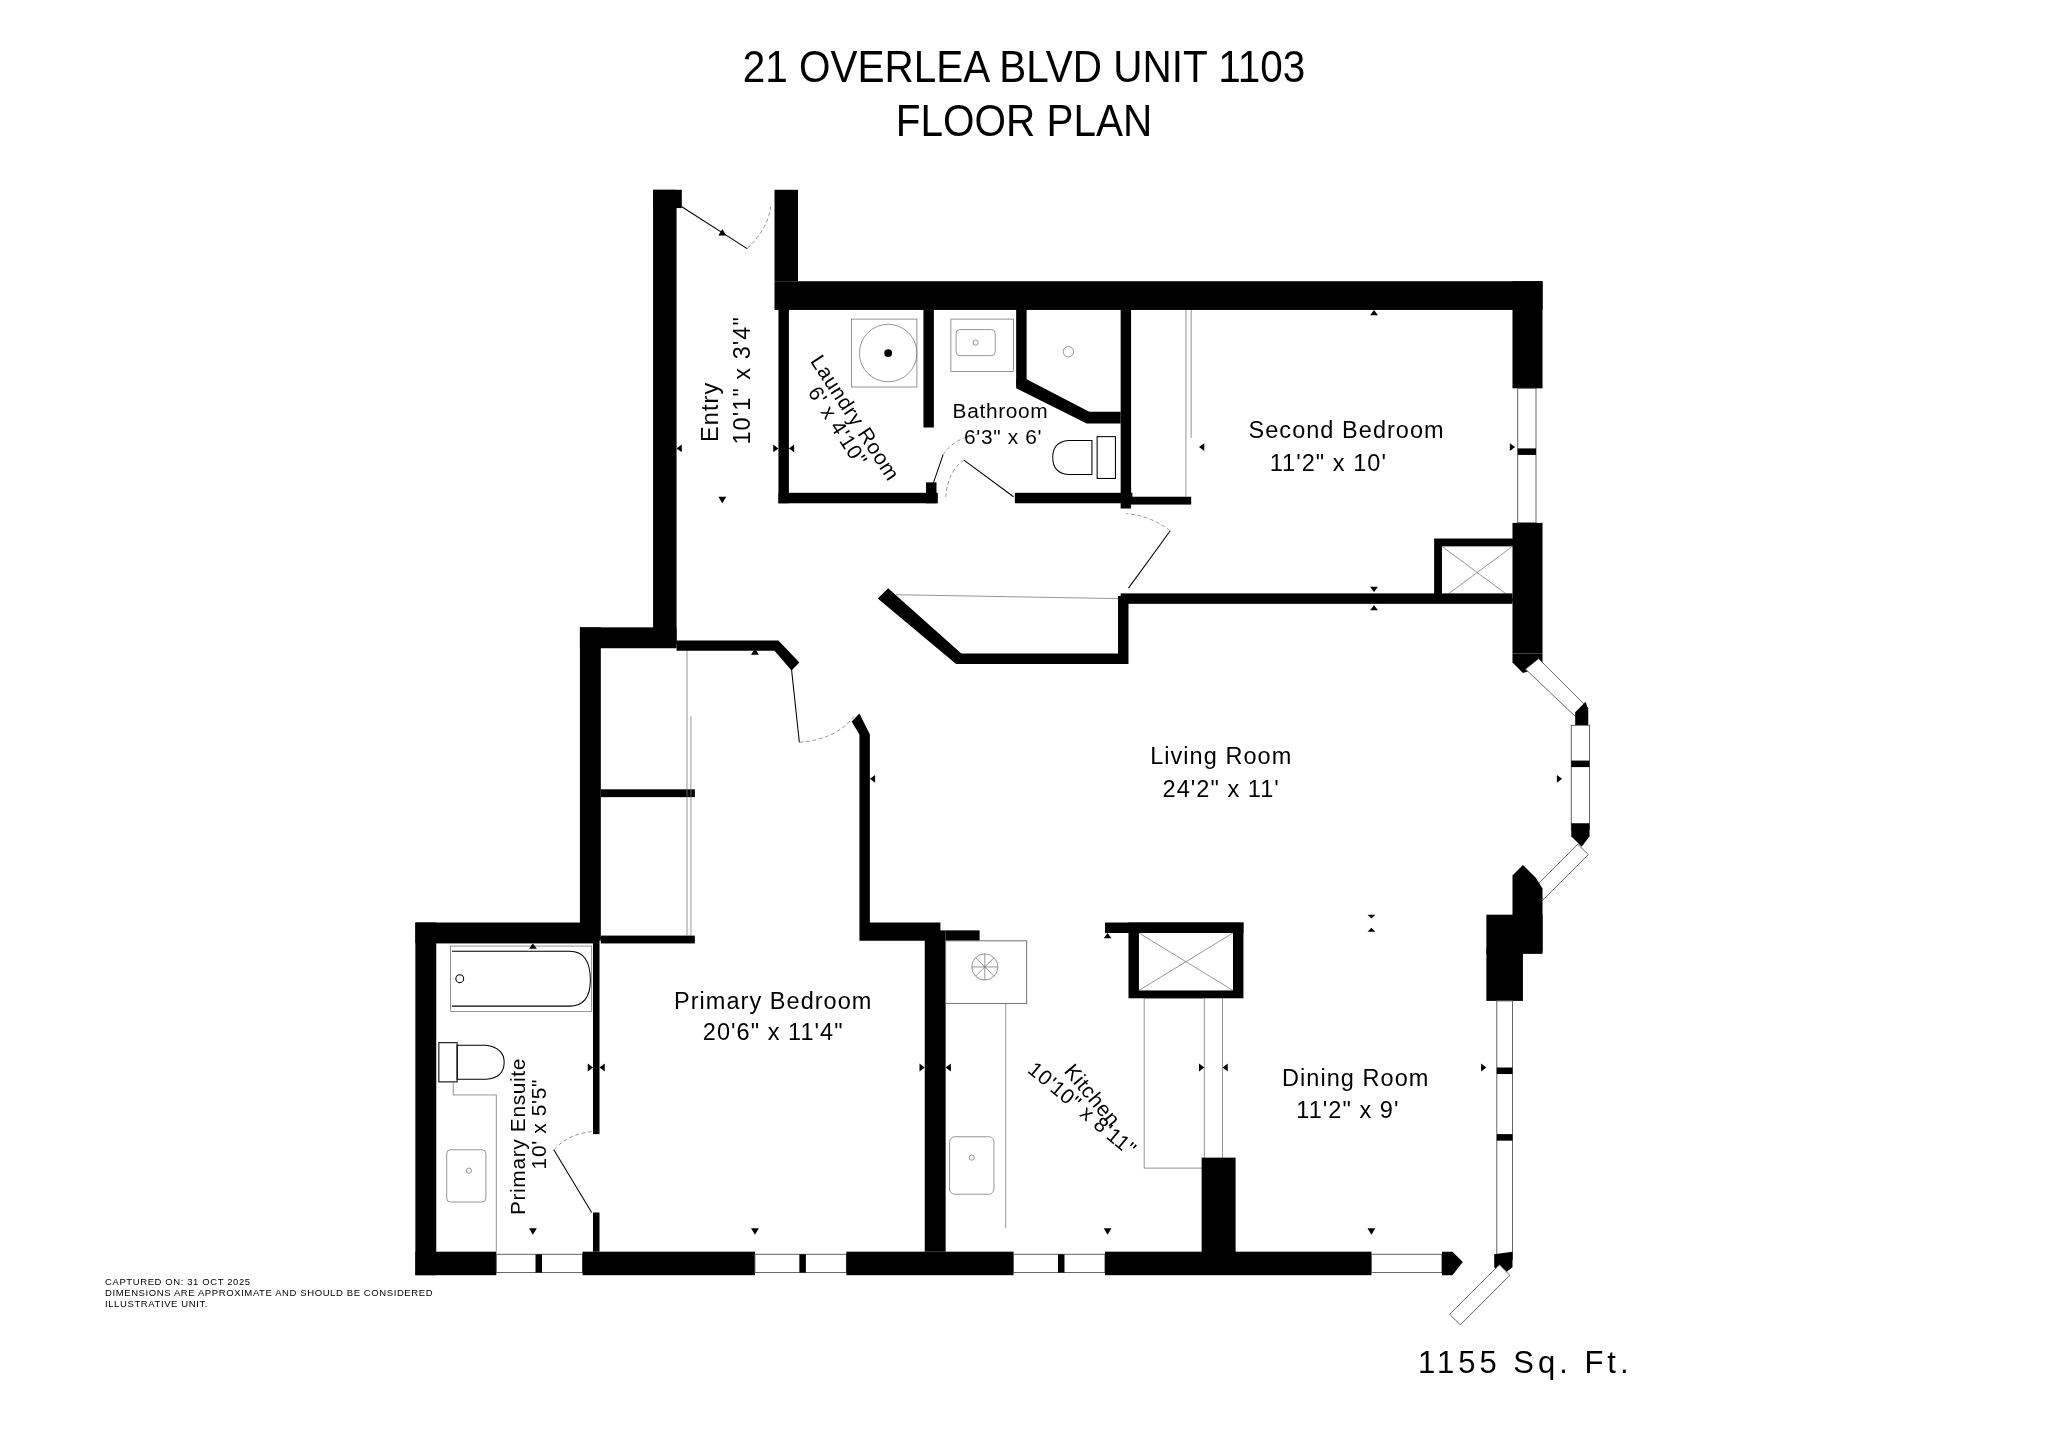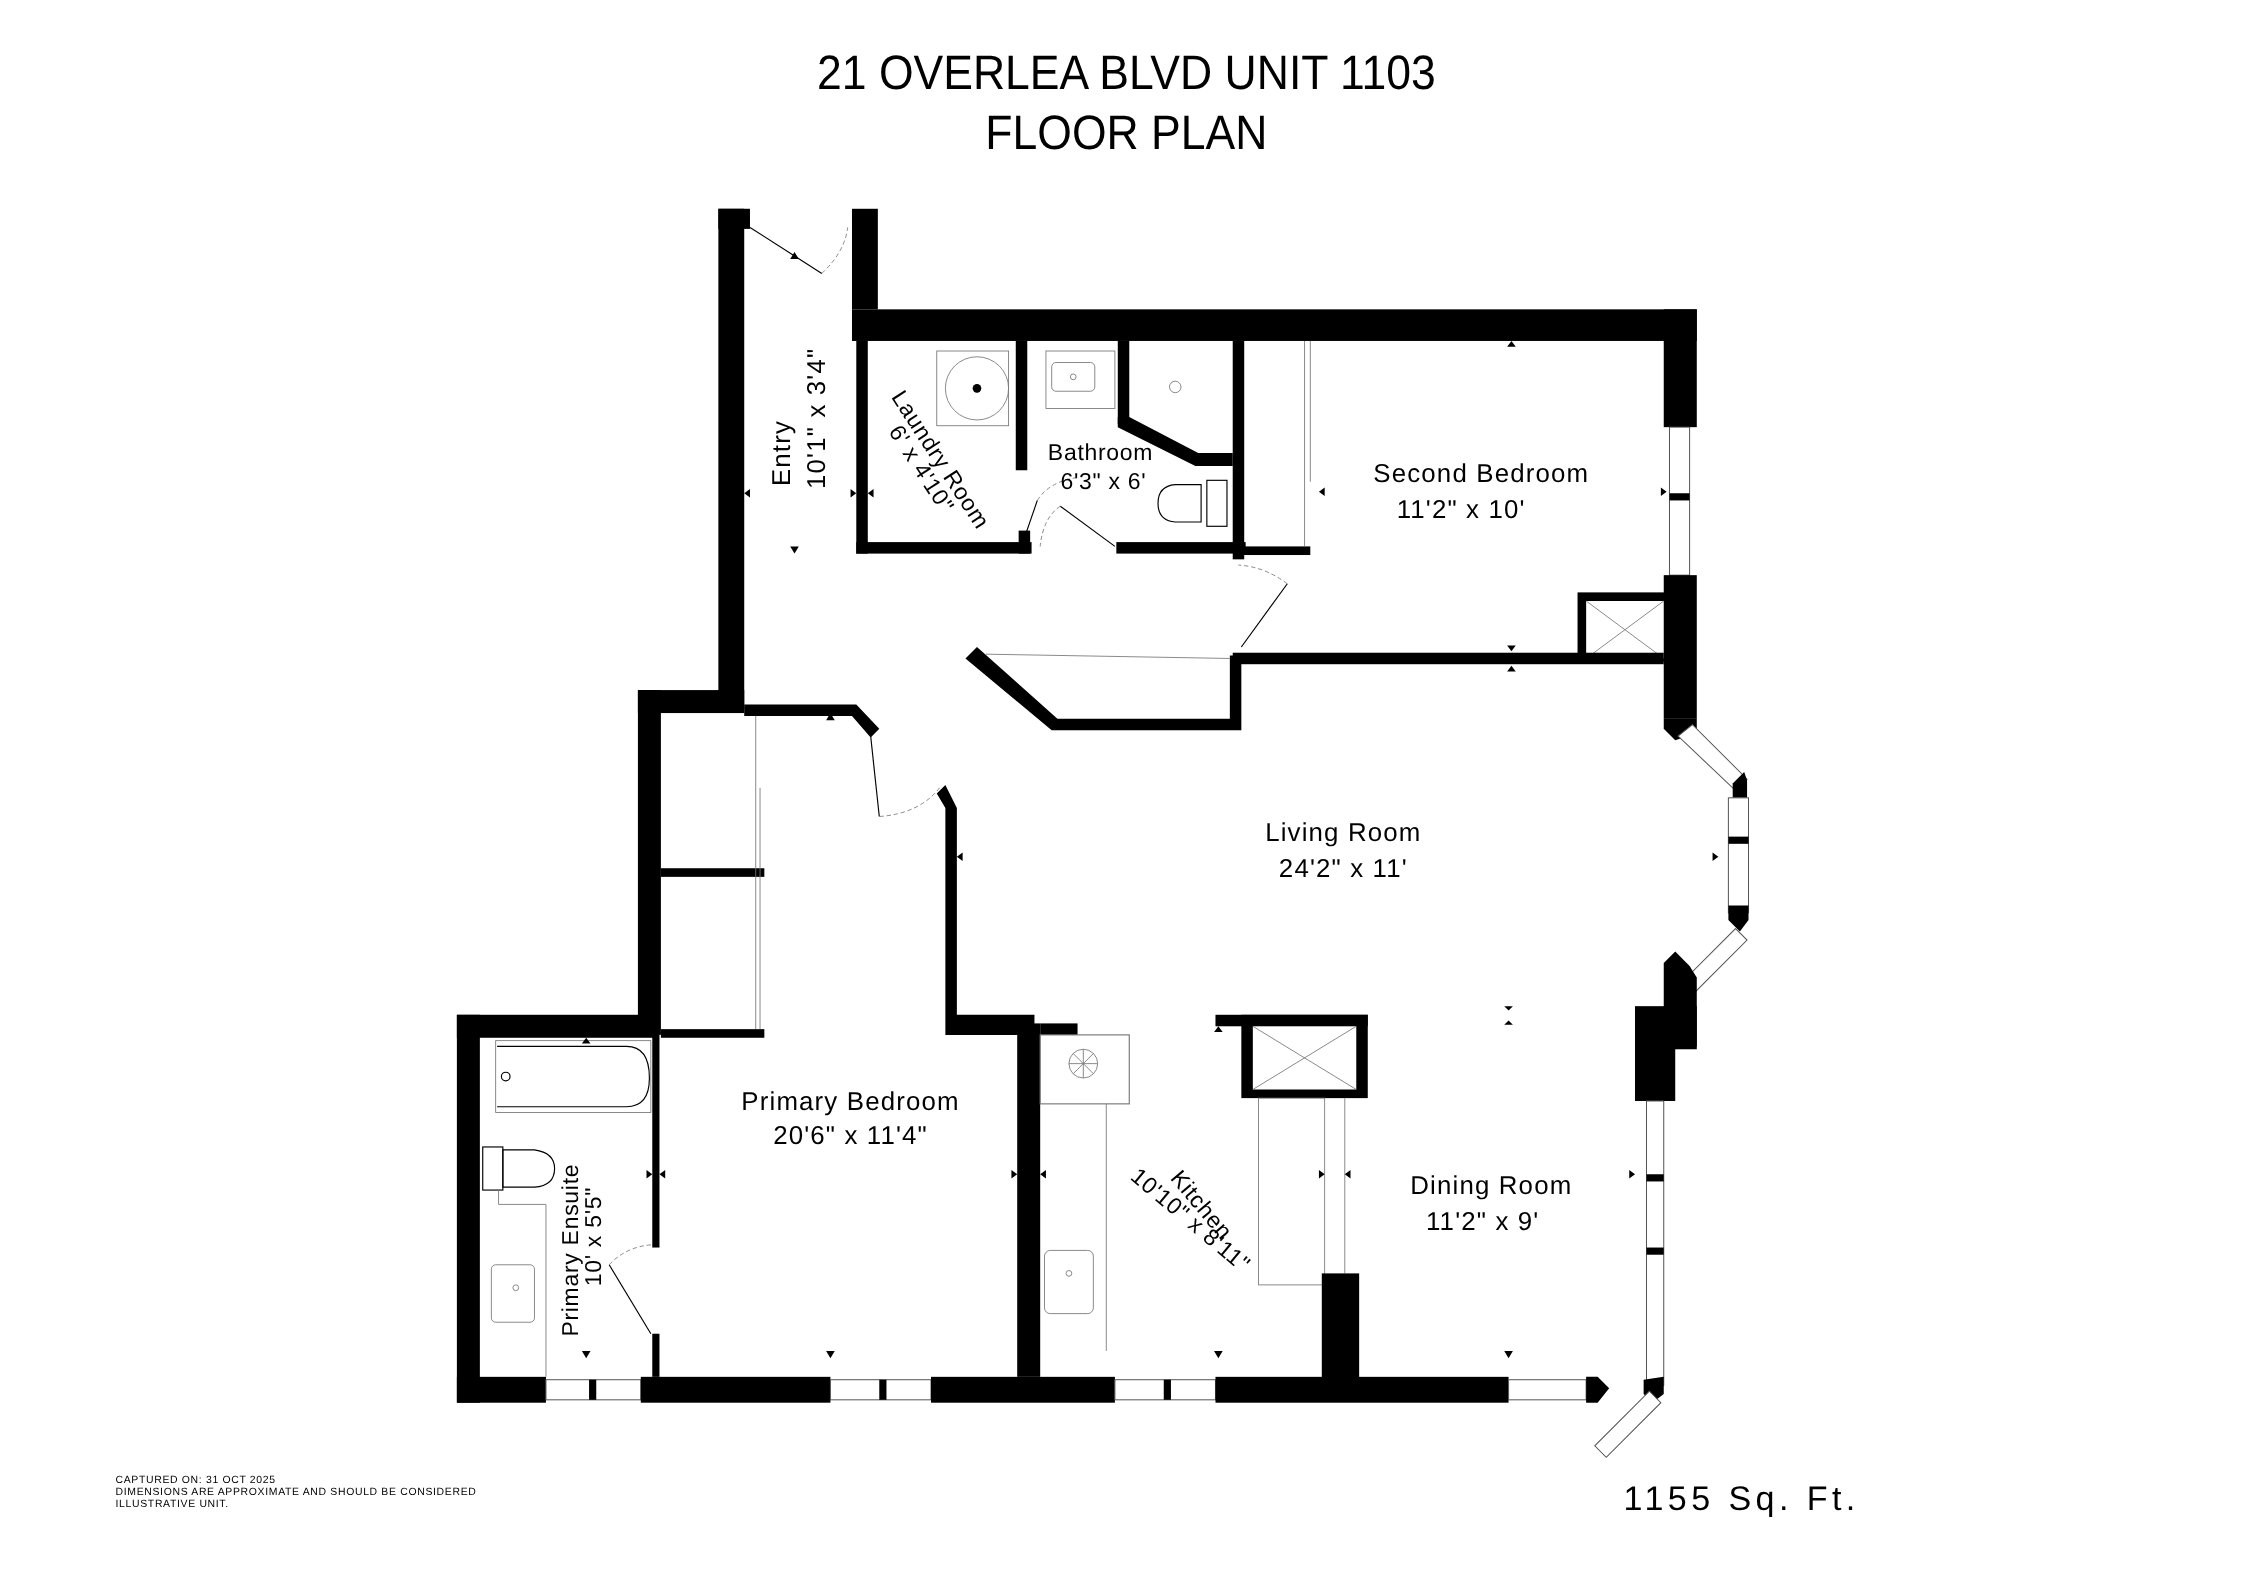--- a/index.html
+++ b/index.html
@@ -7,22 +7,22 @@
   .title { position: absolute; left: 0; width: 2048px; text-align: center; font-size: 44px; line-height: 54px; transform: scaleX(0.92); transform-origin: 1024px 0; letter-spacing: 0; }
   .title1 { top: 40px; }
   .title2 { top: 94px; }
   svg.plan { position: absolute; left: 0; top: 0; }
   .wall { fill: #000; }
   .thin { fill: none; stroke: #000; stroke-width: 0.8; }
   .hair { fill: none; stroke: #777; stroke-width: 0.6; }
   .win { fill: #fff; stroke: #555; stroke-width: 0.7; }
   .lbl { font-family: "Liberation Sans", sans-serif; font-size: 18px; fill: #000; letter-spacing: 0.8px; }
   .lbl-s { font-family: "Liberation Sans", sans-serif; font-size: 16px; fill: #000; letter-spacing: 0.5px; }
-  .note { position: absolute; left: 105px; top: 1340px; font-size: 9.5px; line-height: 11px; letter-spacing: 0.6px; }
-  .sqft { position: absolute; left: 1476px; top: 1345px; font-size: 31px; letter-spacing: 4px; }
+  .note { position: absolute; left: 105px; top: 1276px; font-size: 9.5px; line-height: 11px; letter-spacing: 0.6px; }
+  .sqft { position: absolute; left: 1418px; top: 1345px; font-size: 31px; letter-spacing: 4px; }
 </style>
 </head>
 <body>
 
 <div class="title title1">21 OVERLEA BLVD UNIT 1103</div>
 <div class="title title2">FLOOR PLAN</div>
 
 <svg class="plan" width="2048" height="1448" viewBox="0 0 1568 1108" xmlns="http://www.w3.org/2000/svg">
 
   <g>

